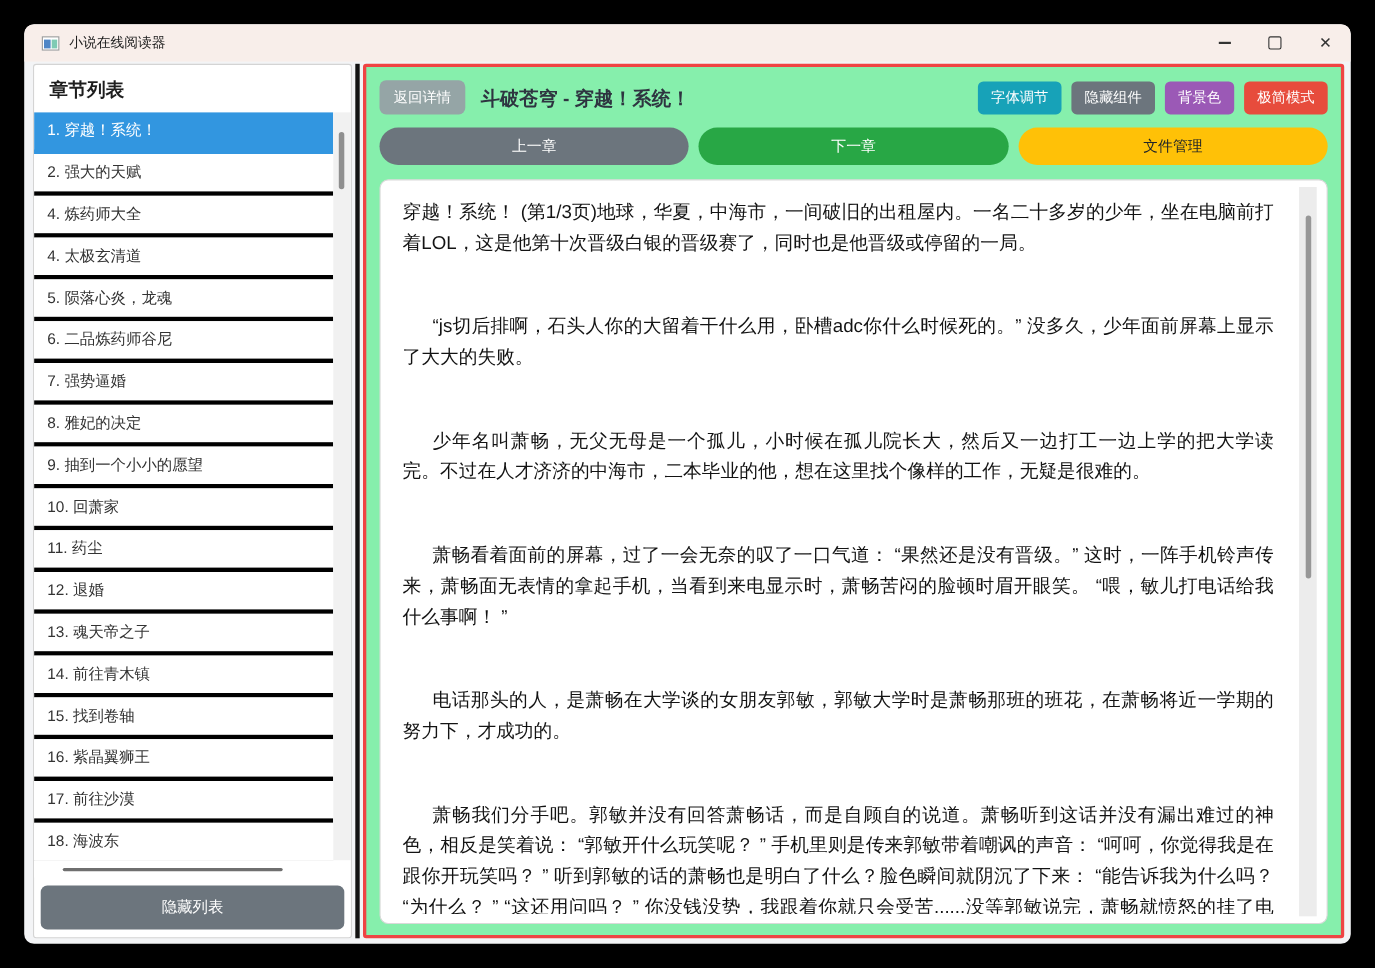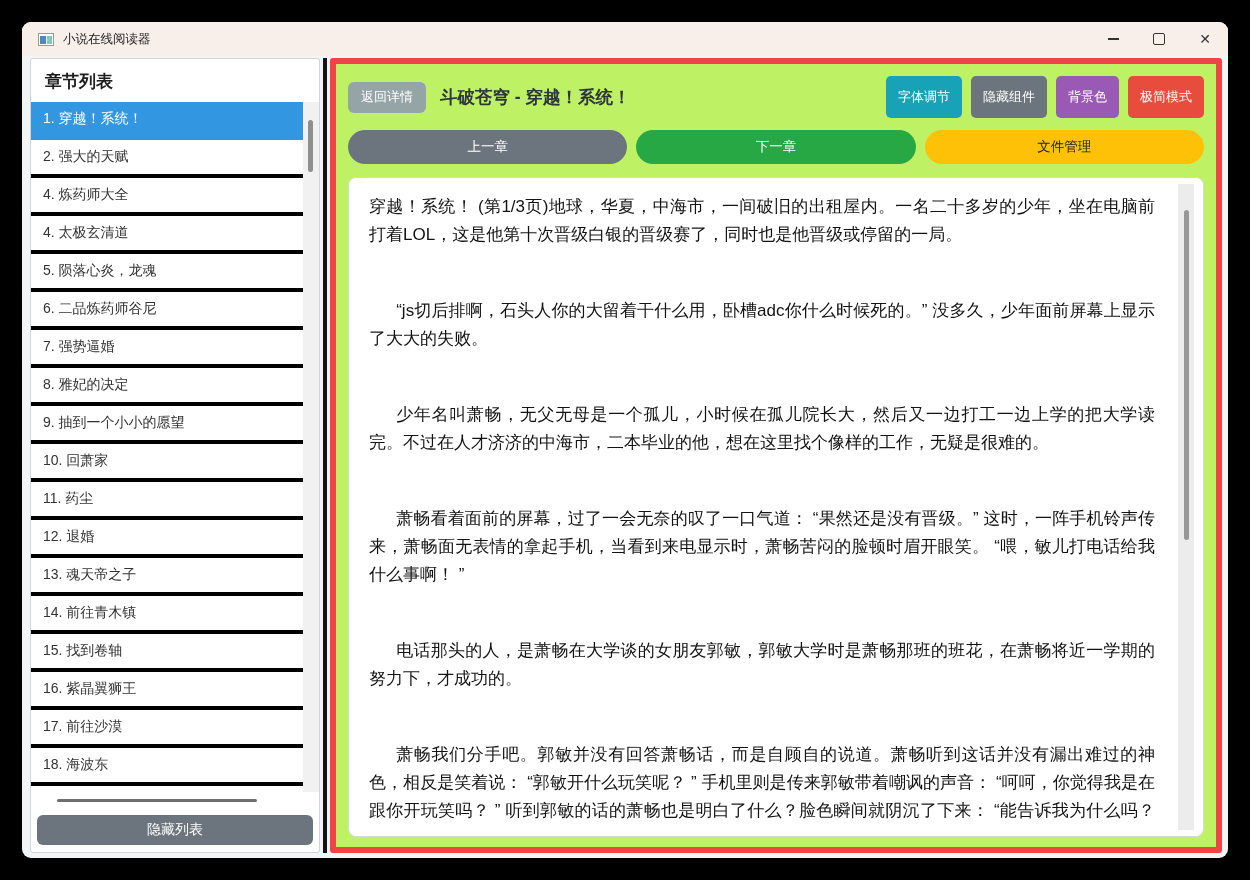--- a/index.html
+++ b/index.html
@@ -48,39 +48,39 @@
     height:38px; box-sizing:border-box; display:flex; align-items:center;
     padding:17px 12px; font-size:14px; color:#333;
     border-bottom:4px solid #000000; background:#fff; cursor:default;
   }
   .chapter-item.selected { background:#3296e0; color:#fff; border-bottom-color:#3296e0; }
   .v-track { position:absolute; top:0; right:0; width:16px; bottom:16px; background:#f1f1f1; }
   .v-thumb { position:absolute; top:18px; left:5px; width:5px; height:52px; background:#8f8f8f; border-radius:3px; }
   .h-track { position:absolute; left:0; right:16px; bottom:0; height:16px; background:#fff; }
   .h-thumb { position:absolute; left:26px; bottom:6px; width:200px; height:3px; background:#6f6f6f; border-radius:2px; }
   .hide-list-btn {
-    margin:7px 6px 7px; height:30px; flex:none;
+    margin:7px 6px 7px; height:40px; flex:none;
     background:#6c757d; color:#fff; border-radius:6px; font-size:14px;
     display:flex; align-items:center; justify-content:center; cursor:default;
   }
   
   .main {
-    flex:1; background:#bef264; border:6px solid #ef4444; border-radius:3px;
+    flex:1; background:#86efac; border:3px solid #ef4444; border-radius:3px;
     display:flex; flex-direction:column; padding:12px 12px 10px; box-sizing:border-box;
     min-width:0;
   }
   .main-header { display:flex; align-items:center; gap:14px; flex:none; }
   .back-btn {
     background:#95a5a6; color:#fff; font-size:13px; padding:0 13px; height:31px;
     border-radius:6px; display:flex; align-items:center; cursor:default; flex:none;
   }
   .main-title { font-size:17.5px; font-weight:bold; color:#2e3440; white-space:nowrap; }
   .toolbar { margin-left:auto; display:flex; gap:9px; }
   .toolbar-btn {
-    color:#fff; font-size:13px; height:42px; padding:0 12px; border-radius:5px;
+    color:#fff; font-size:13px; height:30px; padding:0 12px; border-radius:5px;
     display:flex; align-items:center; cursor:default;
   }
   .nav-row { display:flex; gap:9px; margin-top:12px; flex:none; }
   .nav-btn {
     flex:1; height:34px; border-radius:17px; font-size:13.5px;
     display:flex; align-items:center; justify-content:center; color:#fff; cursor:default;
   }
   .nav-prev { background:#6c757d; }
   .nav-next { background:#28a745; }
   .nav-files { background:#ffc107; color:#212529; }

